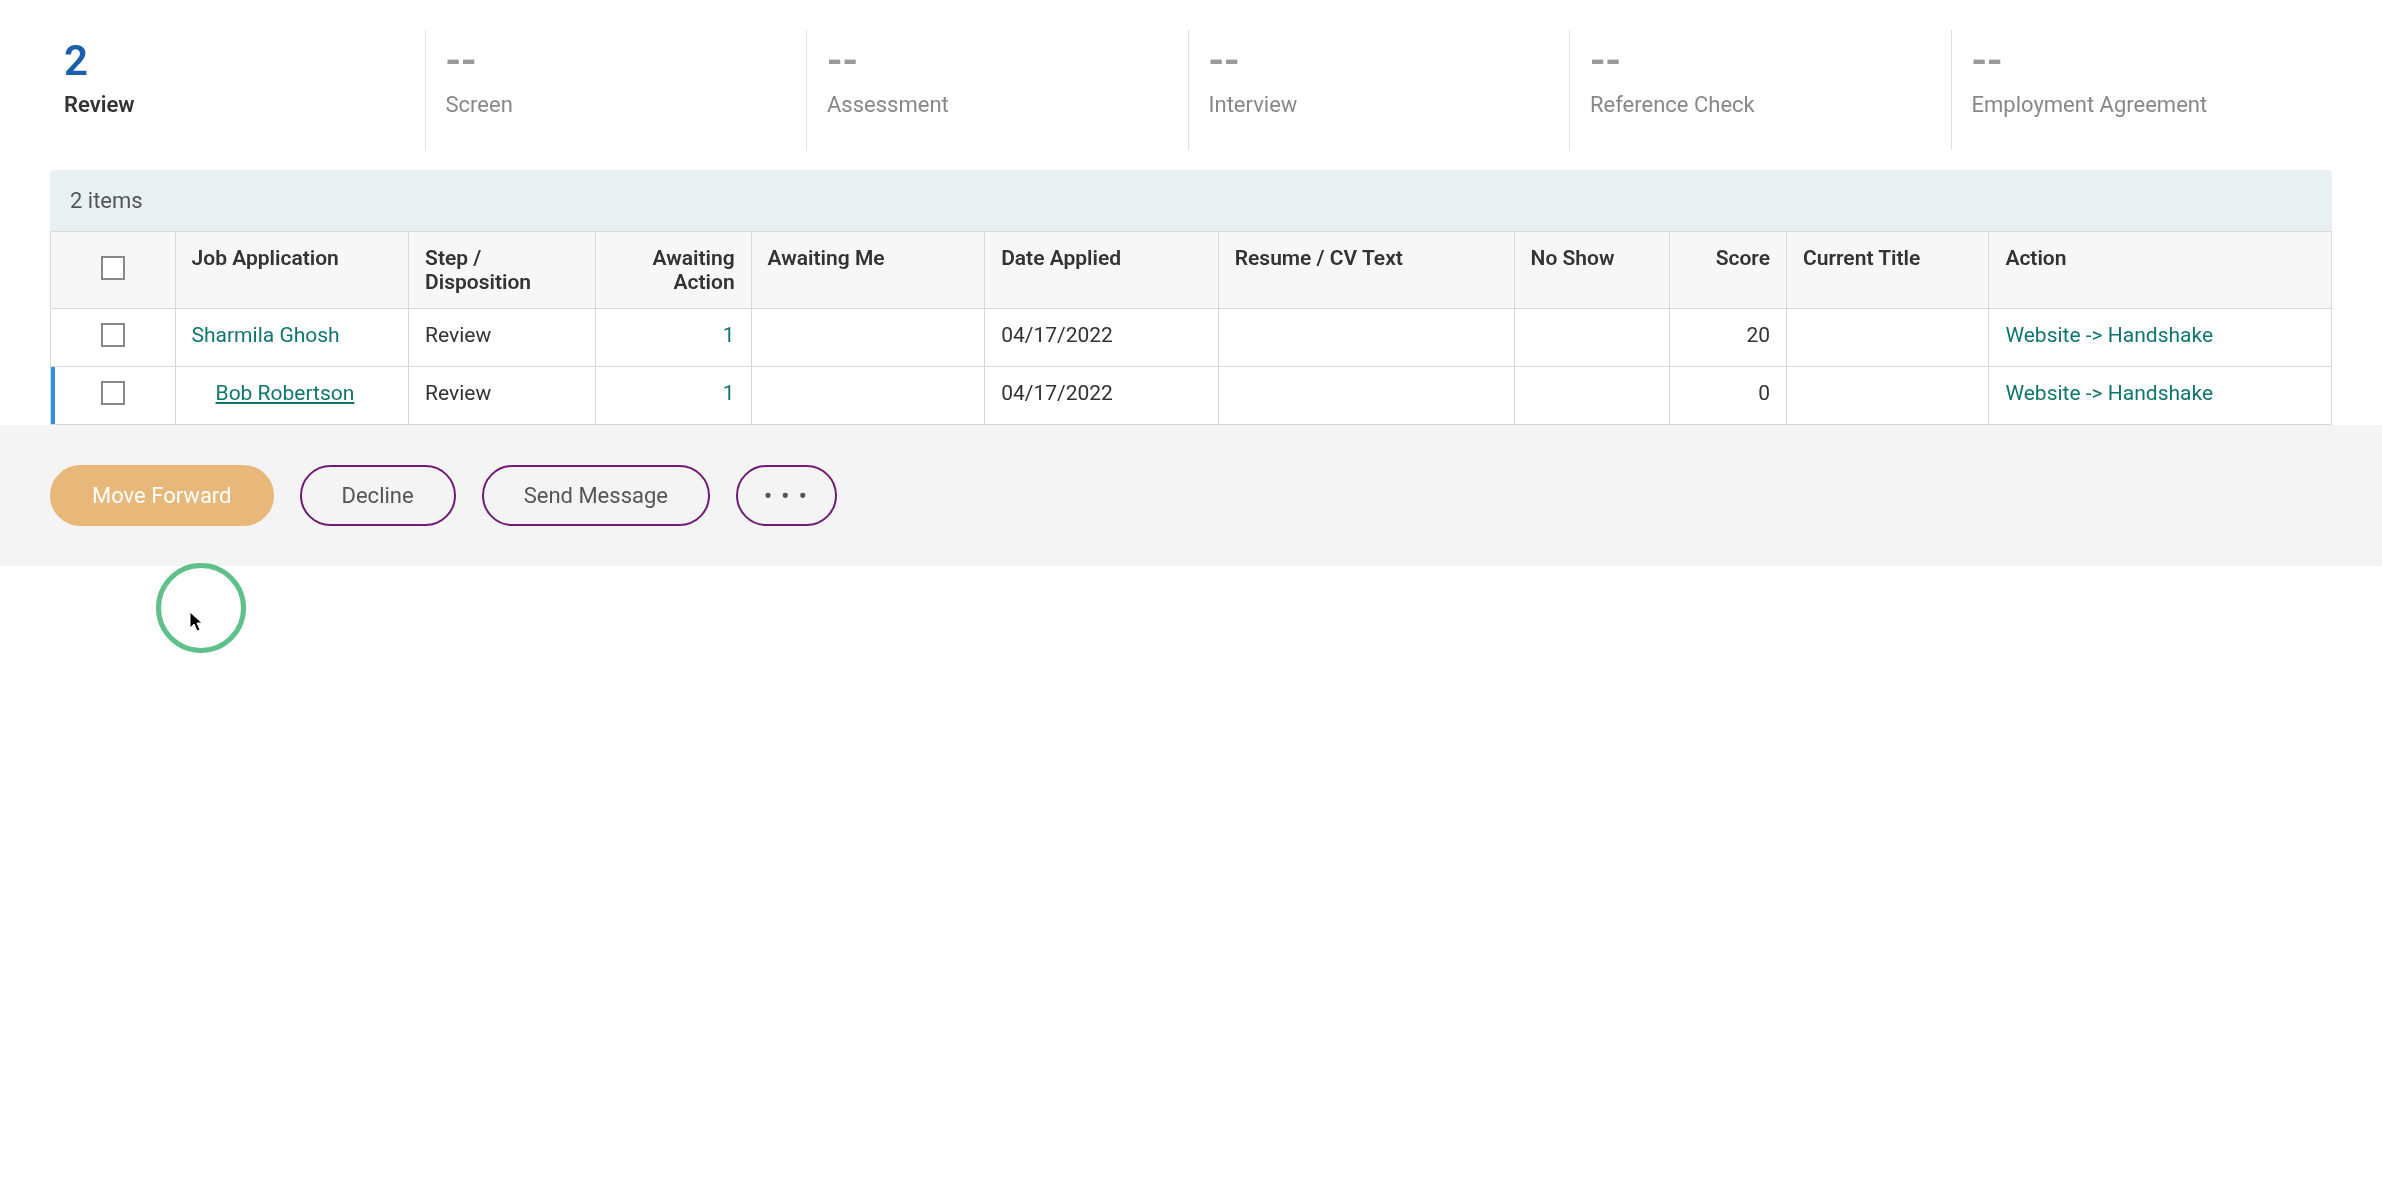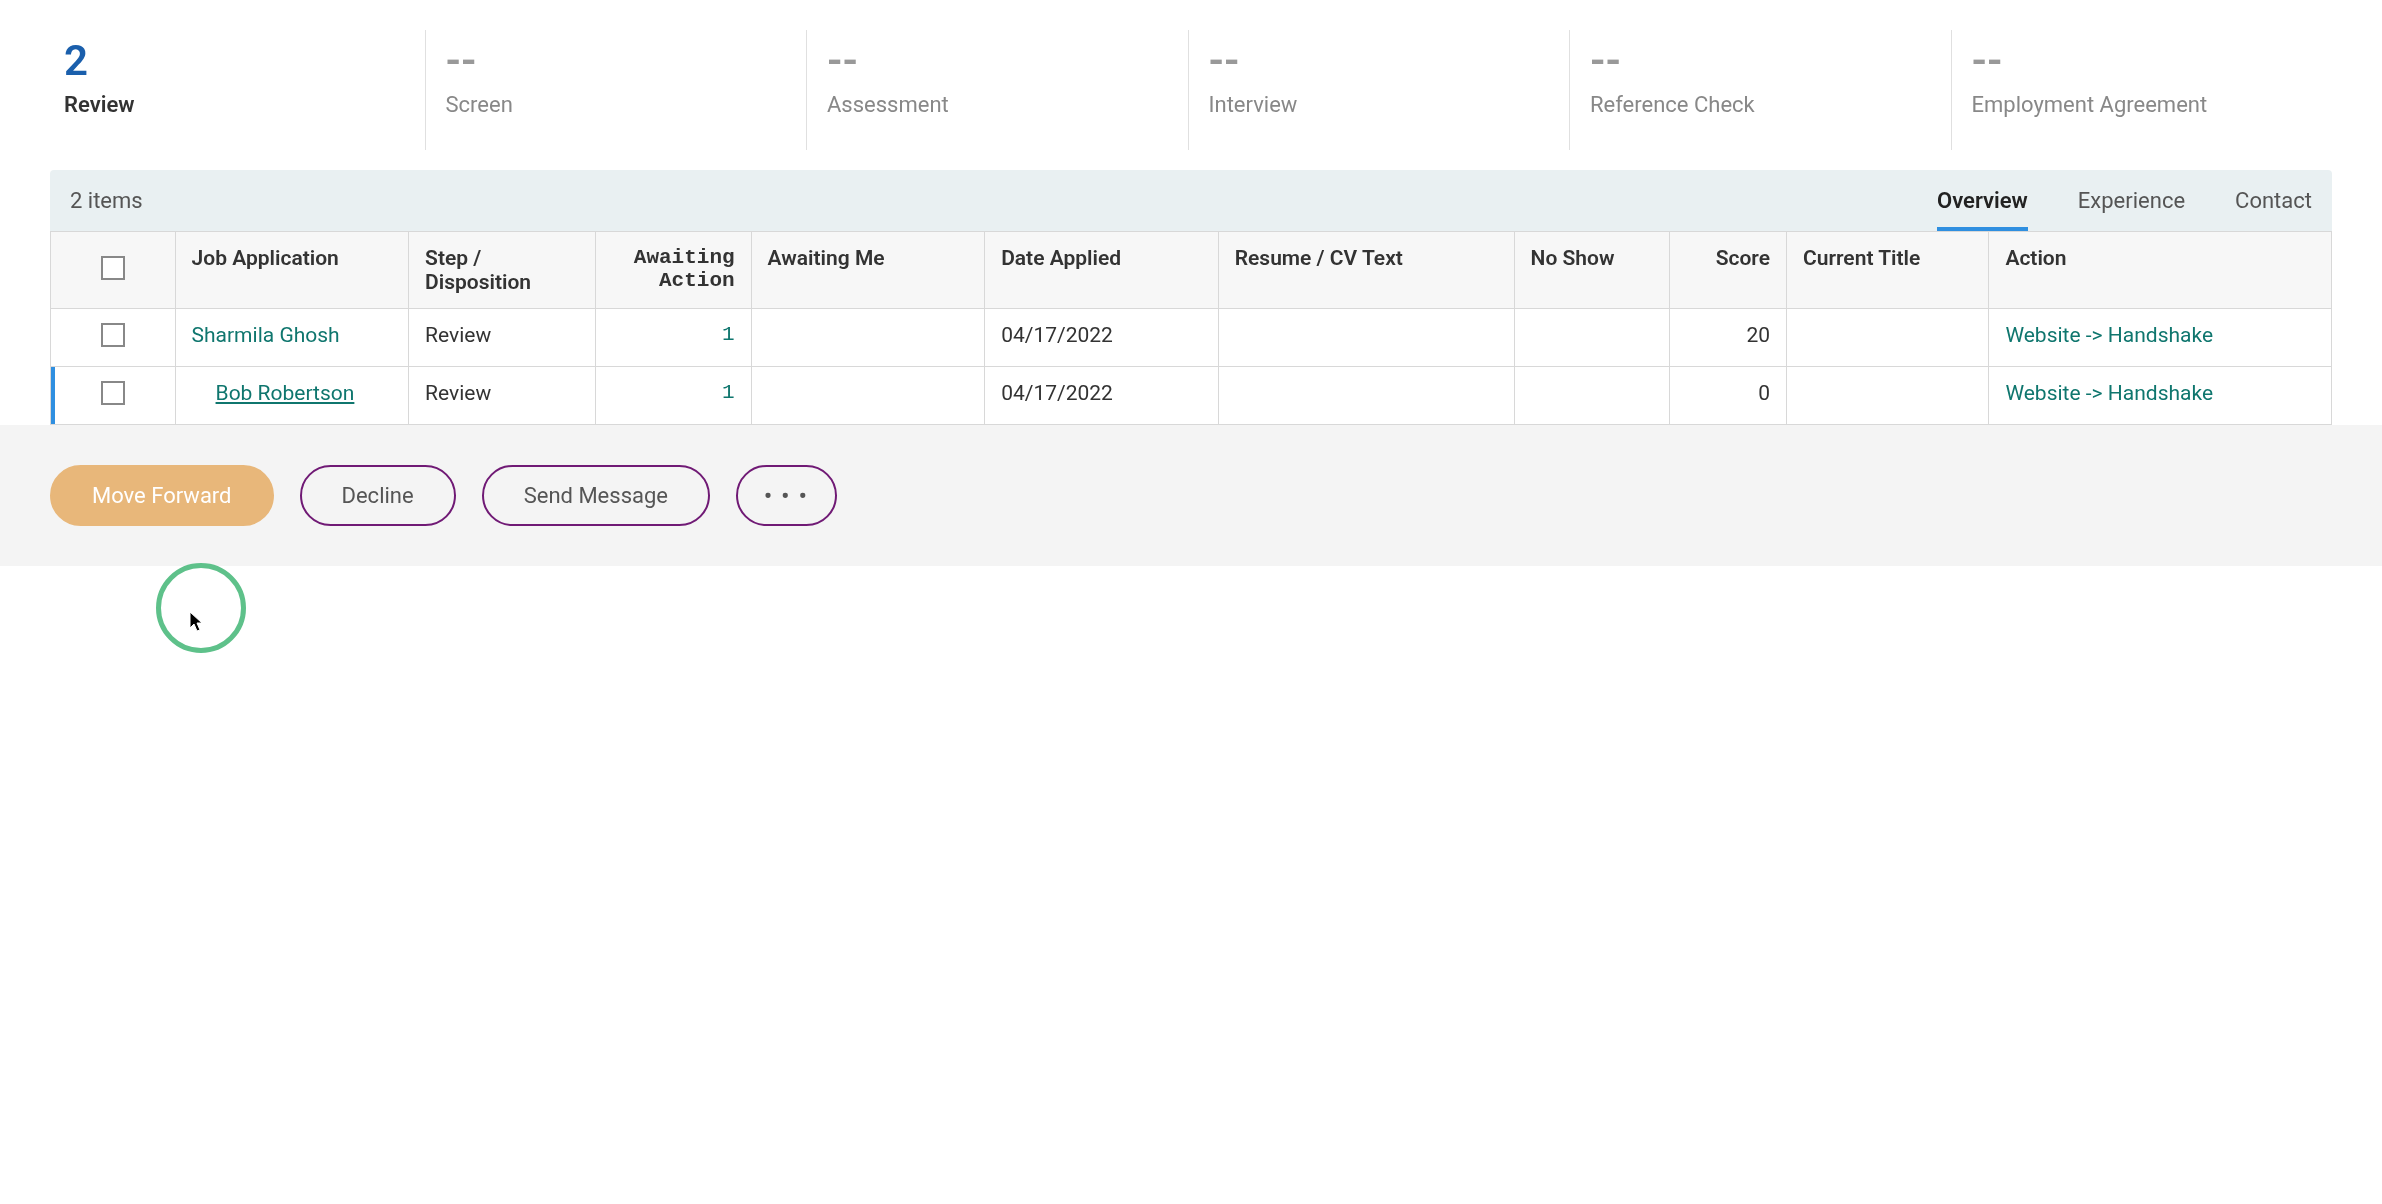--- a/index.html
+++ b/index.html
@@ -76,21 +76,21 @@
     padding: 14px 16px;
     text-align: left;
     vertical-align: top;
     font-size: 21px;
     background: #fff;
   }
   th { background: #f7f7f7; font-weight: 600; color: #333; }
   th.check, td.check { width: 80px; text-align: center; vertical-align: middle;}
   .col-app{width:150px;}
   .col-step{width:120px;}
-  .col-await{width:100px; text-align:right;font-family:Liberation Mono, monospace;}
+  .col-await{width:100px; text-align:right;}
   .col-awaitme{width:150px;}
   .col-date{width:150px;}
   .col-resume{width:190px;}
   .col-noshow{width:100px;}
   .col-score{width:75px; text-align:right;}
   .col-title{width:130px;}
   .col-source{width:220px;}
   th.col-await, td.col-await, th.col-score, td.col-score { text-align:right;}
   .chk {
     width: 24px; height: 24px;
@@ -173,25 +173,20 @@
       </div>
       <div class="stage-tab">
         <div class="stage-count">--</div>
         <div class="stage-label">Employment Agreement</div>
       </div>
     </div>
 
 
   <div class="list-header">
     <div class="items-count">2 items</div>
-    <div class="view-tabs" id="view-tabs">
-        <div class="view-tab active">Overview</div>
-        <div class="view-tab">Experience</div>
-        <div class="view-tab">Contact</div>
-      </div>
   </div>
 
   <div class="table-wrap">
     <table>
       <thead>
         <tr>
           <th class="check">
             <span class="chk"></span>
           </th>
           <th class="col-app">Job Application</th>

